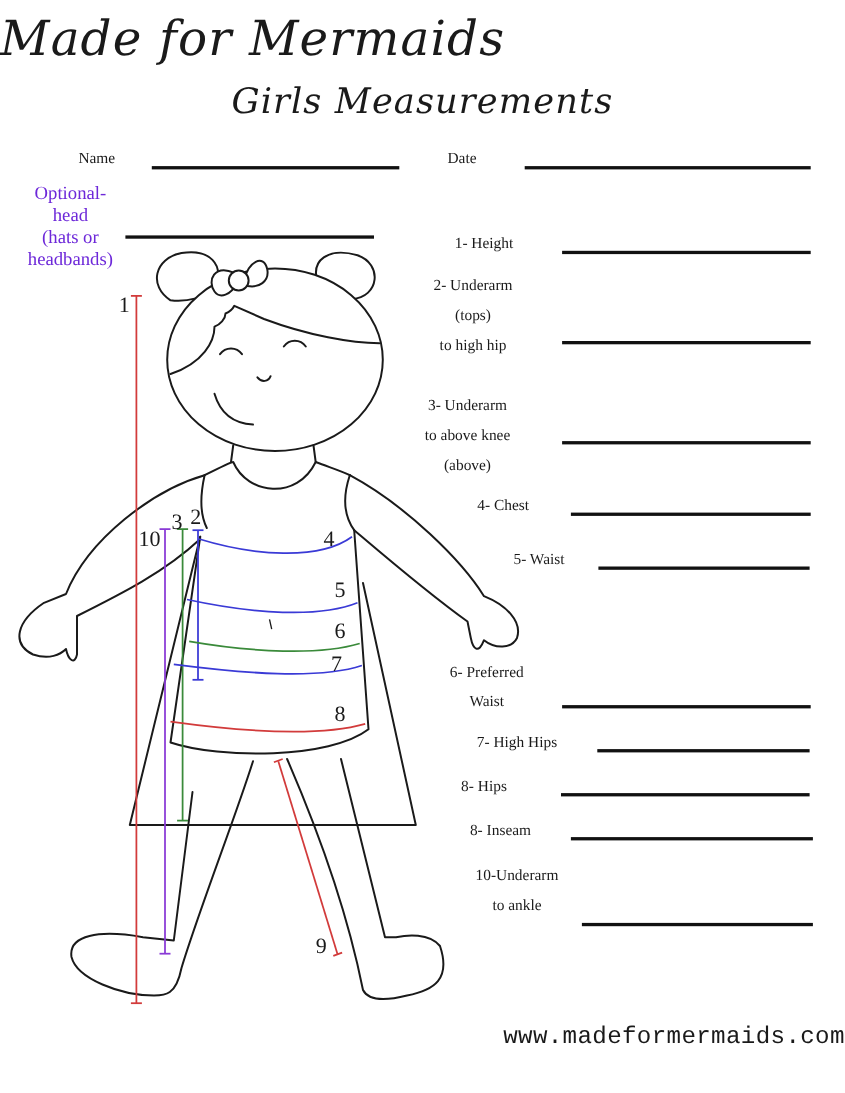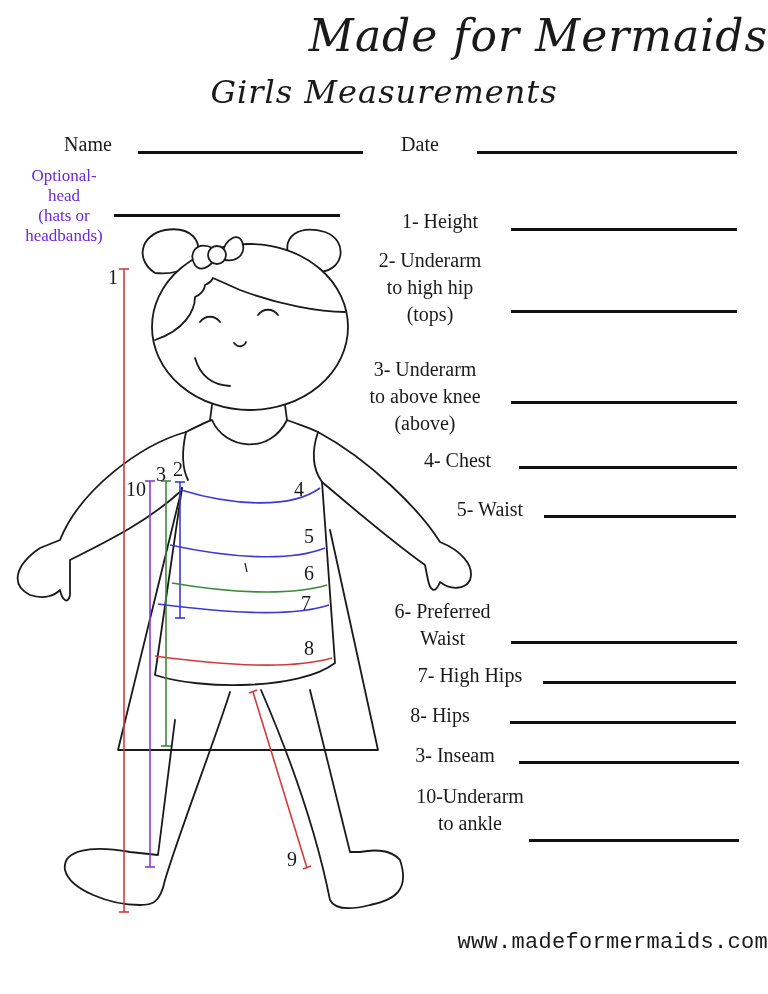--- a/index.html
+++ b/index.html
@@ -1,19 +1,19 @@
 <!DOCTYPE html>
 <html><head>
   <meta charset="utf-8">
   <style>
     html, body { margin: 0; padding: 0; background: #ffffff; }
     body { width: 768px; height: 994px; position: relative; overflow: hidden; font-family: "DejaVu Serif", serif; color: #1a1a1a; }
-    .title-main { position: absolute; left: 0; width: 768px; top: 8px; text-align: right; font-family: "DejaVu Serif", serif; font-style: italic; font-size: 44px; letter-spacing: 1px; line-height: 56px; }
+    .title-main { position: absolute; left: 0; width: 768px; top: 8px; text-align: left; font-family: "DejaVu Serif", serif; font-style: italic; font-size: 44px; letter-spacing: 1px; line-height: 56px; }
     .title-sub { position: absolute; left: 0; width: 768px; top: 70px; text-align: center; font-family: "DejaVu Serif", serif; font-style: italic; font-size: 32px; letter-spacing: 1px; line-height: 44px; }
-    .lbl { position: absolute; font-family: "Liberation Serif", serif; font-size: 20px; line-height: 27px; text-align: center; color: #1a1a1a; }
+    .lbl { position: absolute; font-family: "Liberation Serif", serif; font-size: 14px; line-height: 27px; text-align: center; color: #1a1a1a; }
     .small-lbl { position: absolute; font-family: "Liberation Serif", serif; font-size: 17px; line-height: 20px; text-align: center; color: #6d28d9; }
     .line { position: absolute; height: 3px; background: #111; }
     .field-input { position: absolute; height: 22px; border: none; background: transparent; outline: none; font-family: "Liberation Serif", serif; font-size: 17px; padding: 0 4px; box-sizing: border-box; }
     .url { position: absolute; left: 0; width: 768px; top: 930px; text-align: right; font-family: Liberation Mono, monospace; font-size: 22px; letter-spacing: 0.3px; }
     svg.figure { position: absolute; left: 0; top: 0; }
     .num { font-family: "Liberation Serif", serif; font-size: 20px; fill: #1a1a1a; }
   </style>
 </head>
 <body>
 
@@ -38,22 +38,22 @@
 <input class="field-input" style="left: 114px; top: 192px; width: 226px;" value="">
 
 <div class="lbl" style="left:360px; top:208px; width:160px;">
   <div>1- Height</div>
 </div>
 <div class="line" style="left:511px; top:228px; width:226px;"></div>
 <input class="field-input" style="left: 511px; top: 206px; width: 226px;" value="">
 
 <div class="lbl" style="left:350px; top:247px; width:160px;">
   <div>2- Underarm</div>
+  <div>(tops)</div>
   <div>to high hip</div>
-  <div>(tops)</div>
 </div>
 <div class="line" style="left:511px; top:310px; width:226px;"></div>
 <input class="field-input" style="left: 511px; top: 288px; width: 226px;" value="">
 
 <div class="lbl" style="left:340px; top:340px; width:170px;margin-top:16px;">
   <div>3- Underarm</div>
   <div>to above knee</div>
   <div>(above)</div>
 </div>
 <div class="line" style="left:511px; top:401px; width:226px;"></div>
@@ -84,21 +84,21 @@
 <div class="line" style="left:543px; top:681px; width:193px;"></div>
 <input class="field-input" style="left: 543px; top: 659px; width: 193px;" value="">
 
 <div class="lbl" style="left:395px; top:702px; width:90px;">
   <div>8- Hips</div>
 </div>
 <div class="line" style="left:510px; top:721px; width:226px;"></div>
 <input class="field-input" style="left: 510px; top: 699px; width: 226px;" value="">
 
 <div class="lbl" style="left:395px; top:742px; width:120px;">
-  <div>3- Inseam</div>
+  <div>8- Inseam</div>
 </div>
 <div class="line" style="left:519px; top:761px; width:220px;"></div>
 <input class="field-input" style="left: 519px; top: 739px; width: 220px;" value="">
 
 <div class="lbl" style="left:395px; top:783px; width:150px;">
   <div>10-Underarm</div>
   <div>to ankle</div>
 </div>
 <div class="line" style="left:529px; top:839px; width:210px;"></div>
 <input class="field-input" style="left: 529px; top: 817px; width: 210px;" value="">

